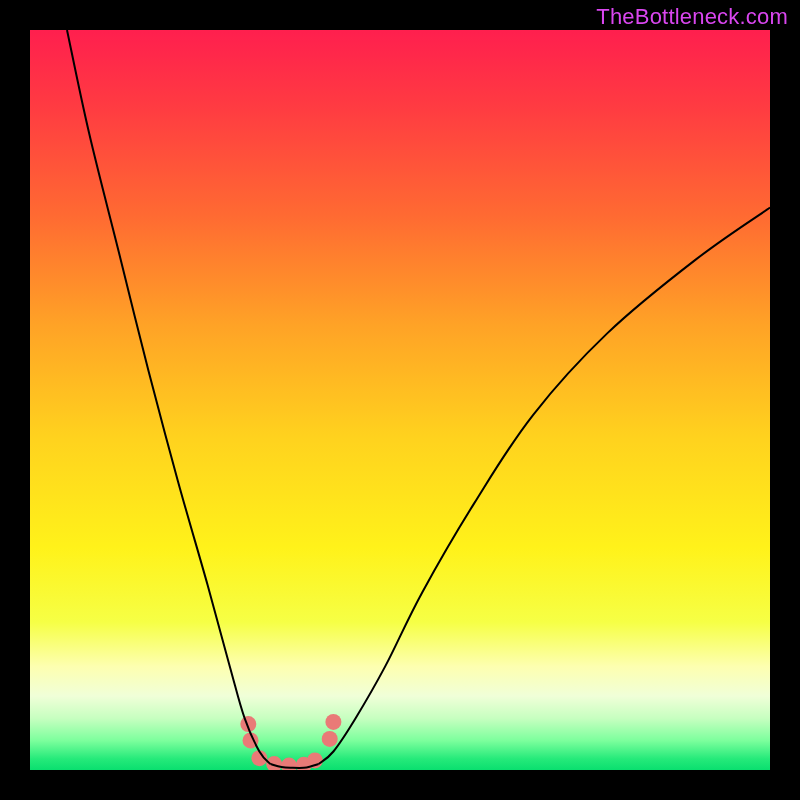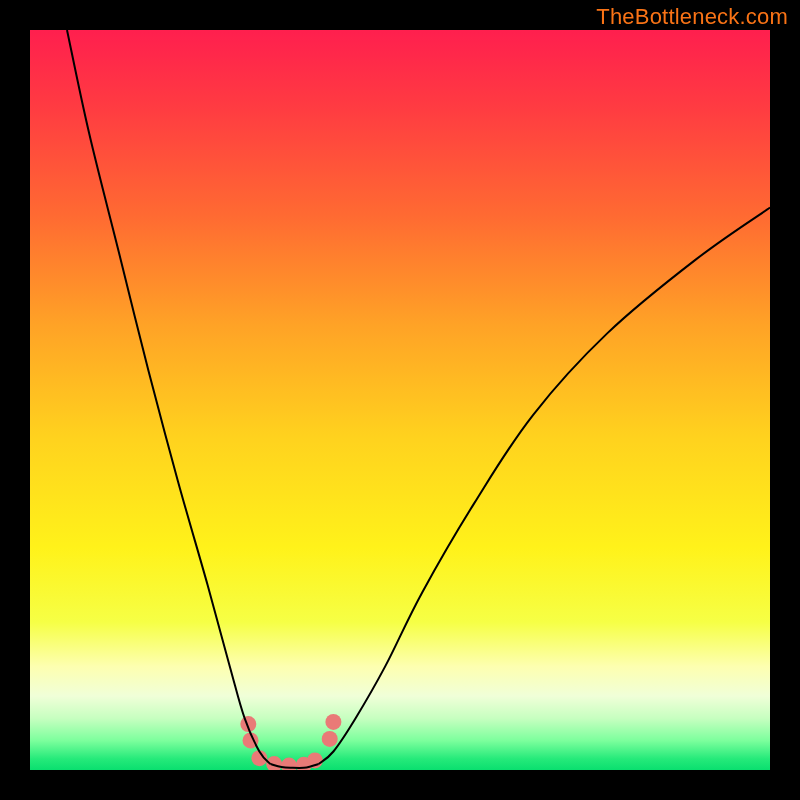--- a/index.html
+++ b/index.html
@@ -1,20 +1,20 @@
 <!DOCTYPE html>
 <html><head>
 <meta charset="utf-8">
 <style>
   html,body{margin:0;padding:0;width:800px;height:800px;background:#000;overflow:hidden;font-family:Arial,Helvetica,sans-serif}
   .frame{position:absolute;left:0;top:0;width:800px;height:800px;background:#000}
   .plot-wrap{position:absolute;left:30px;top:30px;width:740px;height:740px;overflow:hidden}
   .gradient{position:absolute;left:0;top:0;width:740px;height:740px}
   svg.curve{position:absolute;left:0;top:0;width:740px;height:740px;overflow:visible}
-  .water{position:absolute;left:0;right:0;color:#f97316;font-size:22px;text-align:right;padding-right:12px;top:4px;font-weight:500;letter-spacing:.2px}
+  .water{position:absolute;left:0;right:0;color:#d946ef;font-size:22px;text-align:right;padding-right:12px;top:4px;font-weight:500;letter-spacing:.2px}
 </style>
 </head>
 <body>
 
 <div class="frame">
   <div class="water">TheBottleneck.com</div>
   <div class="plot-wrap">
     <svg class="gradient" viewBox="0 0 740 740" preserveAspectRatio="none">
       <defs>
         <linearGradient id="bg" x1="0" y1="0" x2="0" y2="1">

